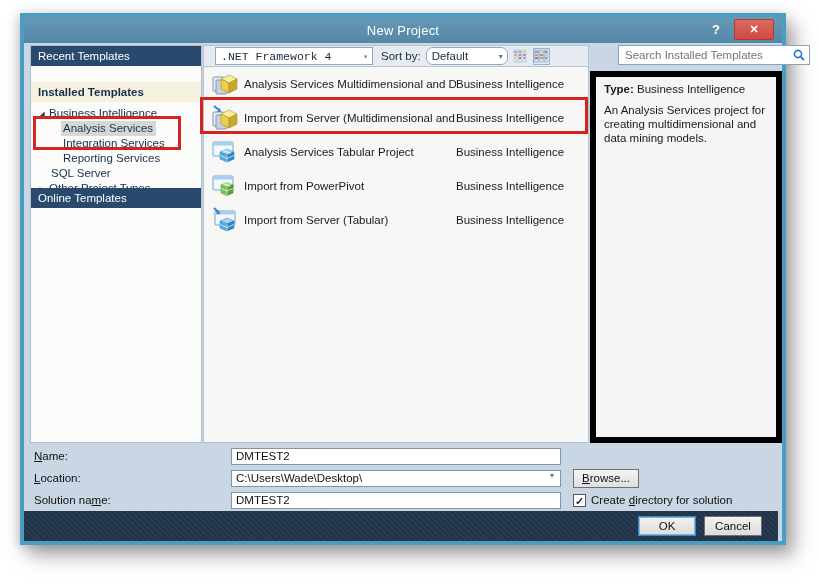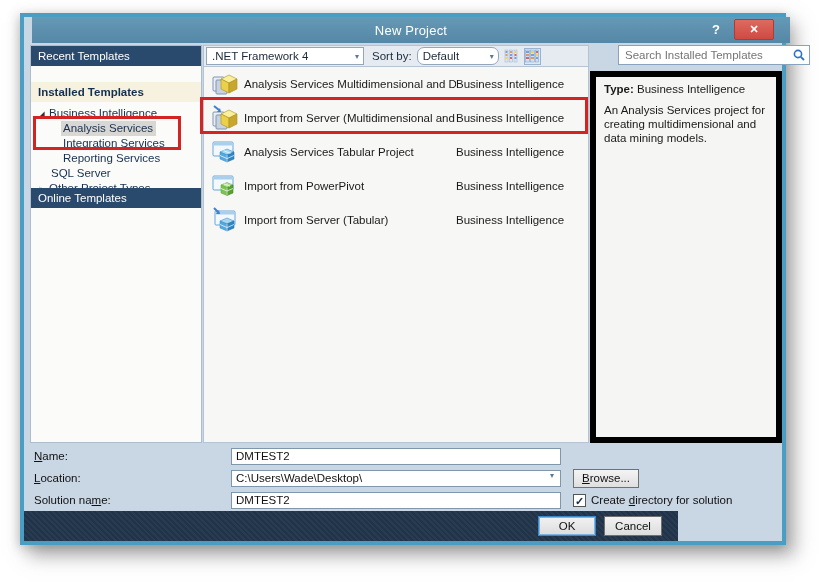--- a/index.html
+++ b/index.html
@@ -4,21 +4,21 @@
 <style>
   * { margin:0; padding:0; box-sizing:border-box; }
   html,body { width:819px; height:585px; background:#ffffff; font-family:"Liberation Sans", sans-serif; overflow:hidden; }
 
   .dialog {
     position:absolute; left:20px; top:13px; width:766px; height:532px;
     border:4px solid #4a9ec3; background:#c9d6e4;
     box-shadow: 8px 10px 18px rgba(90,90,90,.55), -2px 2px 10px rgba(120,120,120,.35);
   }
   .titlebar {
-    position:absolute; left:8px; top:0; width:758px; height:26px;
+    position:absolute; left:0; top:0; width:758px; height:26px;
     background:linear-gradient(#6699b6,#5587a6); color:#ffffff;
     display:flex; align-items:center; justify-content:center;
   }
   .titlebar .title { font-size:13px; letter-spacing:.2px; }
   .help-btn {
     position:absolute; right:56px; top:3px; width:20px; height:20px;
     color:#ffffff; font-size:13px; font-weight:bold; text-align:center; line-height:20px; cursor:default;
   }
   .close-btn {
     position:absolute; right:8px; top:2px; width:40px; height:21px;
@@ -46,21 +46,21 @@
   
   .toolbar {
     position:absolute; left:179px; top:28px; width:386px; height:22px;
     background:#e6ebf2; border:1px solid #b6c3d2; display:flex; align-items:center;
   }
   .combo {
     height:18px; background:#ffffff; border:1px solid #94a7ba; font-size:11.5px; color:#1c2a3a;
     display:flex; align-items:center; justify-content:space-between; padding:0 4px 0 5px;
   }
   .combo .chev { font-size:8px; color:#5a7a9a; padding-left:6px; }
-  .combo.framework { width:158px; margin-left:2px; }
+  .combo.framework { width:158px; margin-left:11px;font-family:Liberation Mono, monospace; }
   .combo.sort { width:82px;border-radius:7px; }
   .sortby { font-size:11.5px; color:#1c2a3a; padding:0 5px 0 8px; }
   .viewbtn { width:17px; height:17px; margin-left:4px; border:1px solid transparent; display:flex; align-items:center; justify-content:center; }
   .viewbtn.active { border-color:#9ab4d0; background:#dce8f5; }
 
   
   .list { position:absolute; left:179px; top:50px; width:386px; height:376px; background:#f7f7f5; border:1px solid #b6c3d2; border-top:none; }
   .trow { height:34px; display:grid; grid-template-columns:40px 212px 1fr; align-items:center; cursor:default; }
   .trow .ticon { width:26px; height:26px; margin-left:8px; }
   .trow .tname, .trow .tcat { font-size:11.5px; color:#1a1a1a; white-space:nowrap; overflow:hidden; }
@@ -97,21 +97,21 @@
     border:1px solid #707070; font-size:11.5px; color:#111; text-align:center; line-height:17px;
   }
   .browse-btn .mn { text-decoration:underline; }
   .chkrow { position:absolute; left:549px; display:flex; align-items:center; }
   .checkbox { width:13px; height:13px; background:#fff; border:1px solid #555; font-size:11px; line-height:12px; text-align:center; color:#14304f; font-weight:bold; }
   .chkrow .clabel { font-size:11.5px; color:#111; padding-left:5px; }
   .chkrow .clabel .mn { text-decoration:underline; }
 
   
   .footer {
-    position:absolute; left:0; top:494px; width:654px; height:30px;
+    position:absolute; left:0; top:494px; width:754px; height:30px;
     background:#203349;
     background-image:repeating-linear-gradient(45deg, rgba(255,255,255,.04) 0 2px, transparent 2px 4px);
     display:flex; align-items:center; justify-content:flex-end;
   }
   .btn {
     width:58px; height:20px; font-size:11.5px; color:#111; text-align:center; line-height:18px;
     background:linear-gradient(#f2f2f2,#dcdcdc); border:1px solid #6f6f6f; margin-right:8px;
   }
   .btn.ok { border:1px solid #3c88c8; box-shadow:0 0 0 1px #7db4e0 inset; }
   .btn.cancel { margin-right:16px; }

